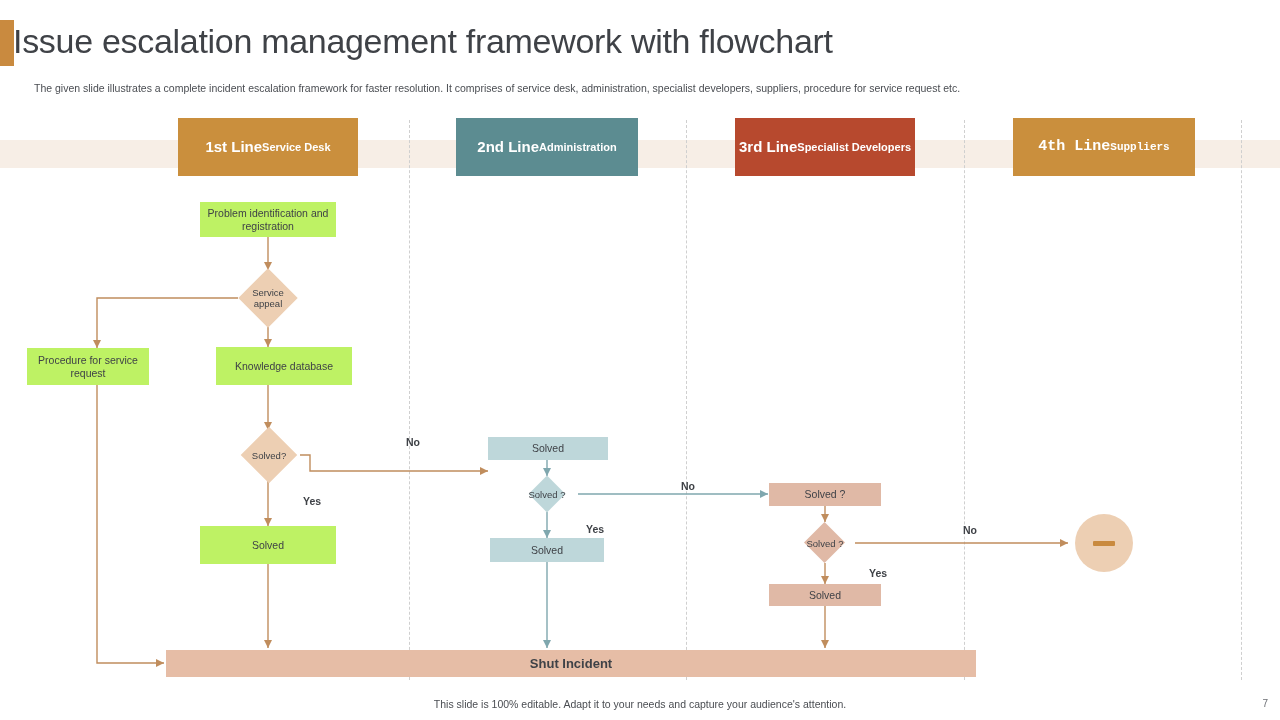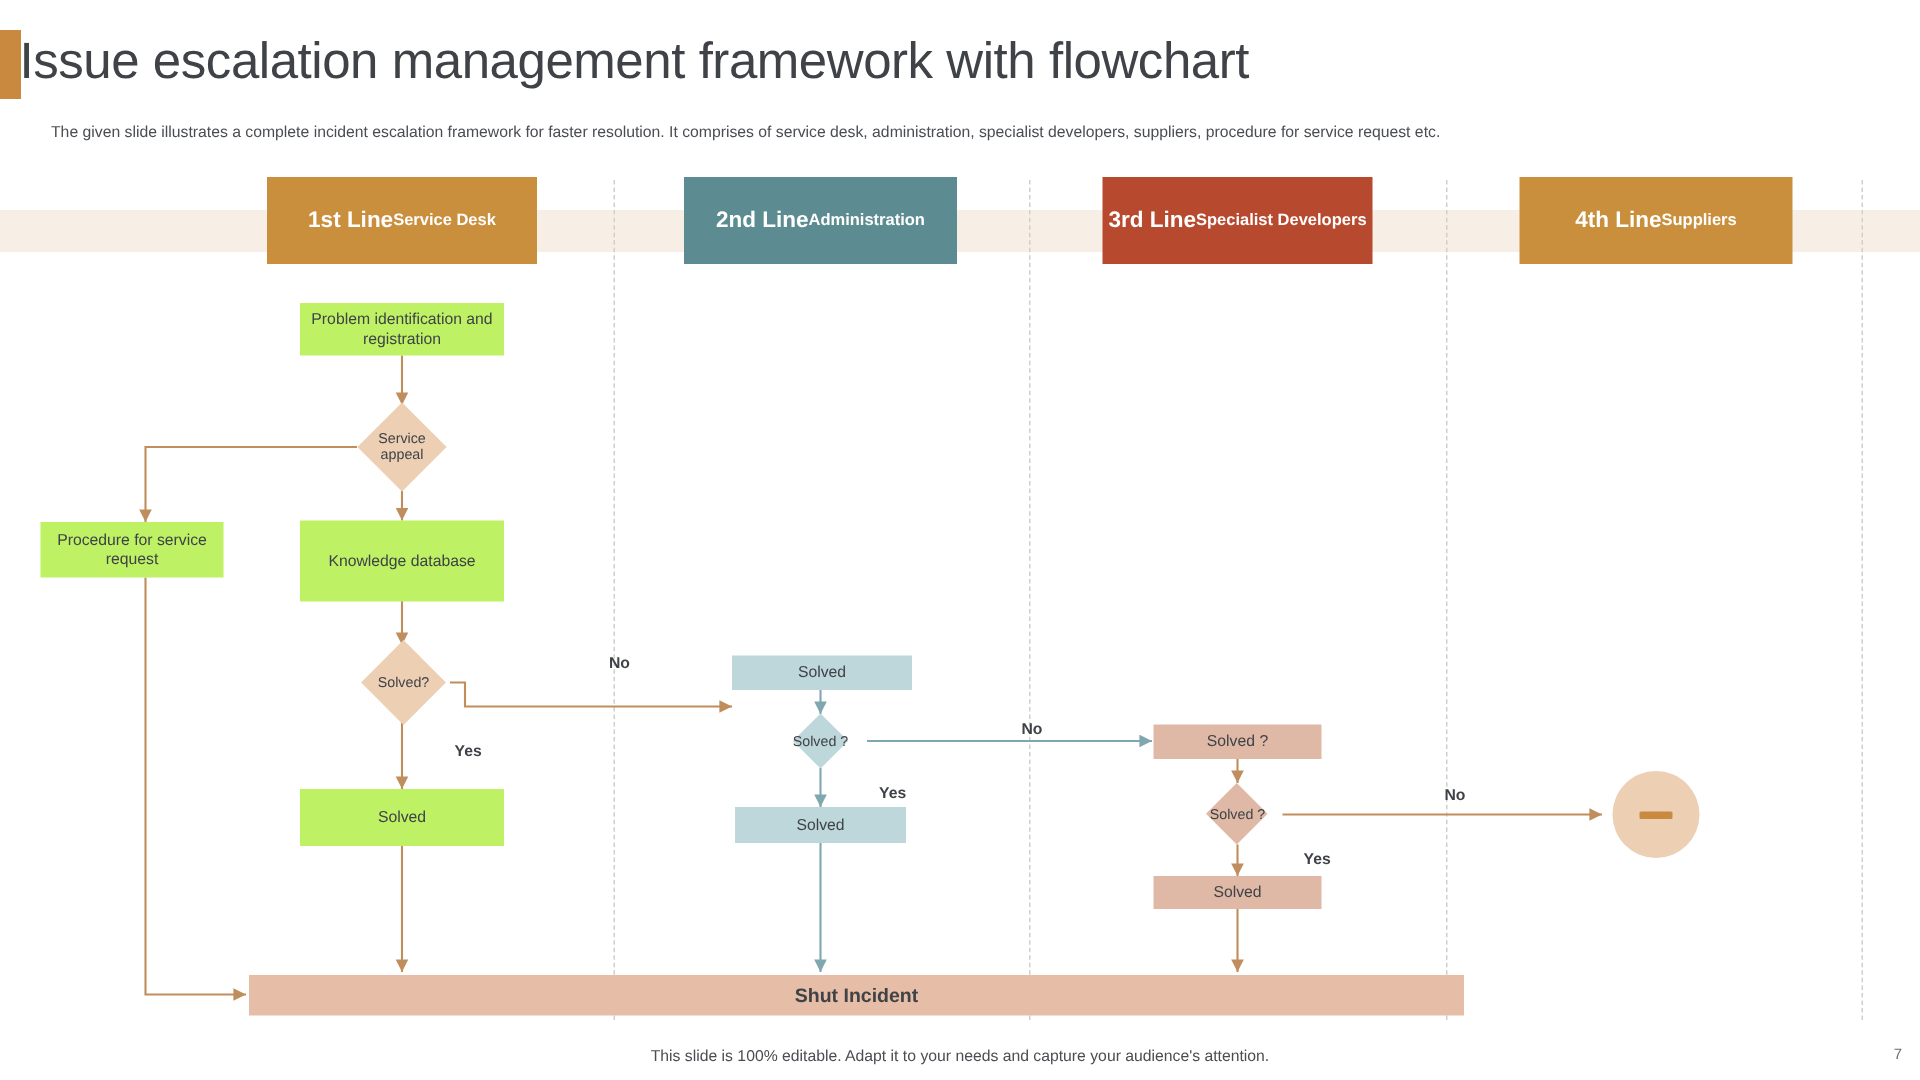--- a/index.html
+++ b/index.html
@@ -107,21 +107,21 @@
   <div class="l2">Service Desk</div>
 </div>
 <div class="lane-head" style="left:456px; width:182px; background:#5c8c91;">
   <div class="l1">2nd Line</div>
   <div class="l2">Administration</div>
 </div>
 <div class="lane-head" style="left:735px; width:180px; background:#b7492e;">
   <div class="l1">3rd Line</div>
   <div class="l2">Specialist Developers</div>
 </div>
-<div class="lane-head" style="left:1013px; width:182px; background:#ca8f3d;">
+<div class="lane-head" style="left:1013px; width:182px; background:#ca8f3d;font-family:Liberation Mono, monospace;">
   <div class="l1">4th Line</div>
   <div class="l2">Suppliers</div>
 </div>
 
 <svg class="connectors">
   <defs>
     <marker id="arrTan" markerWidth="8" markerHeight="8" refX="6" refY="3" orient="auto">
       <path d="M0,0 L6,3 L0,6 z" fill="#c08d5d"></path>
     </marker>
     <marker id="arrBlue" markerWidth="8" markerHeight="8" refX="6" refY="3" orient="auto">
@@ -167,21 +167,21 @@
 
 <div class="diamond-wrap" style="left:238px; top:269px; width:60px; height:58px;">
   <div class="diamond tan" style="width:42px;height:42px;left:9px;top:8px;"></div>
   <div class="diamond-label">Service appeal</div>
 </div>
 
 <div class="box tan" style="left:27px; top:348px; width:122px; height:37px;">
   <span>Procedure for service request</span>
 </div>
 
-<div class="box tan" style="left:200px; top:347px; width:136px; height:54px;">
+<div class="box tan" style="left:216px; top:347px; width:136px; height:38px;">
   <span>Knowledge database</span>
 </div>
 
 <div class="diamond-wrap" style="left:238px; top:427px; width:62px; height:56px;">
   <div class="diamond tan" style="width:40px;height:40px;left:11px;top:8px;"></div>
   <div class="diamond-label">Solved?</div>
 </div>
 
 <div class="box tan" style="left:200px; top:526px; width:136px; height:38px;">
   <span>Solved</span>

